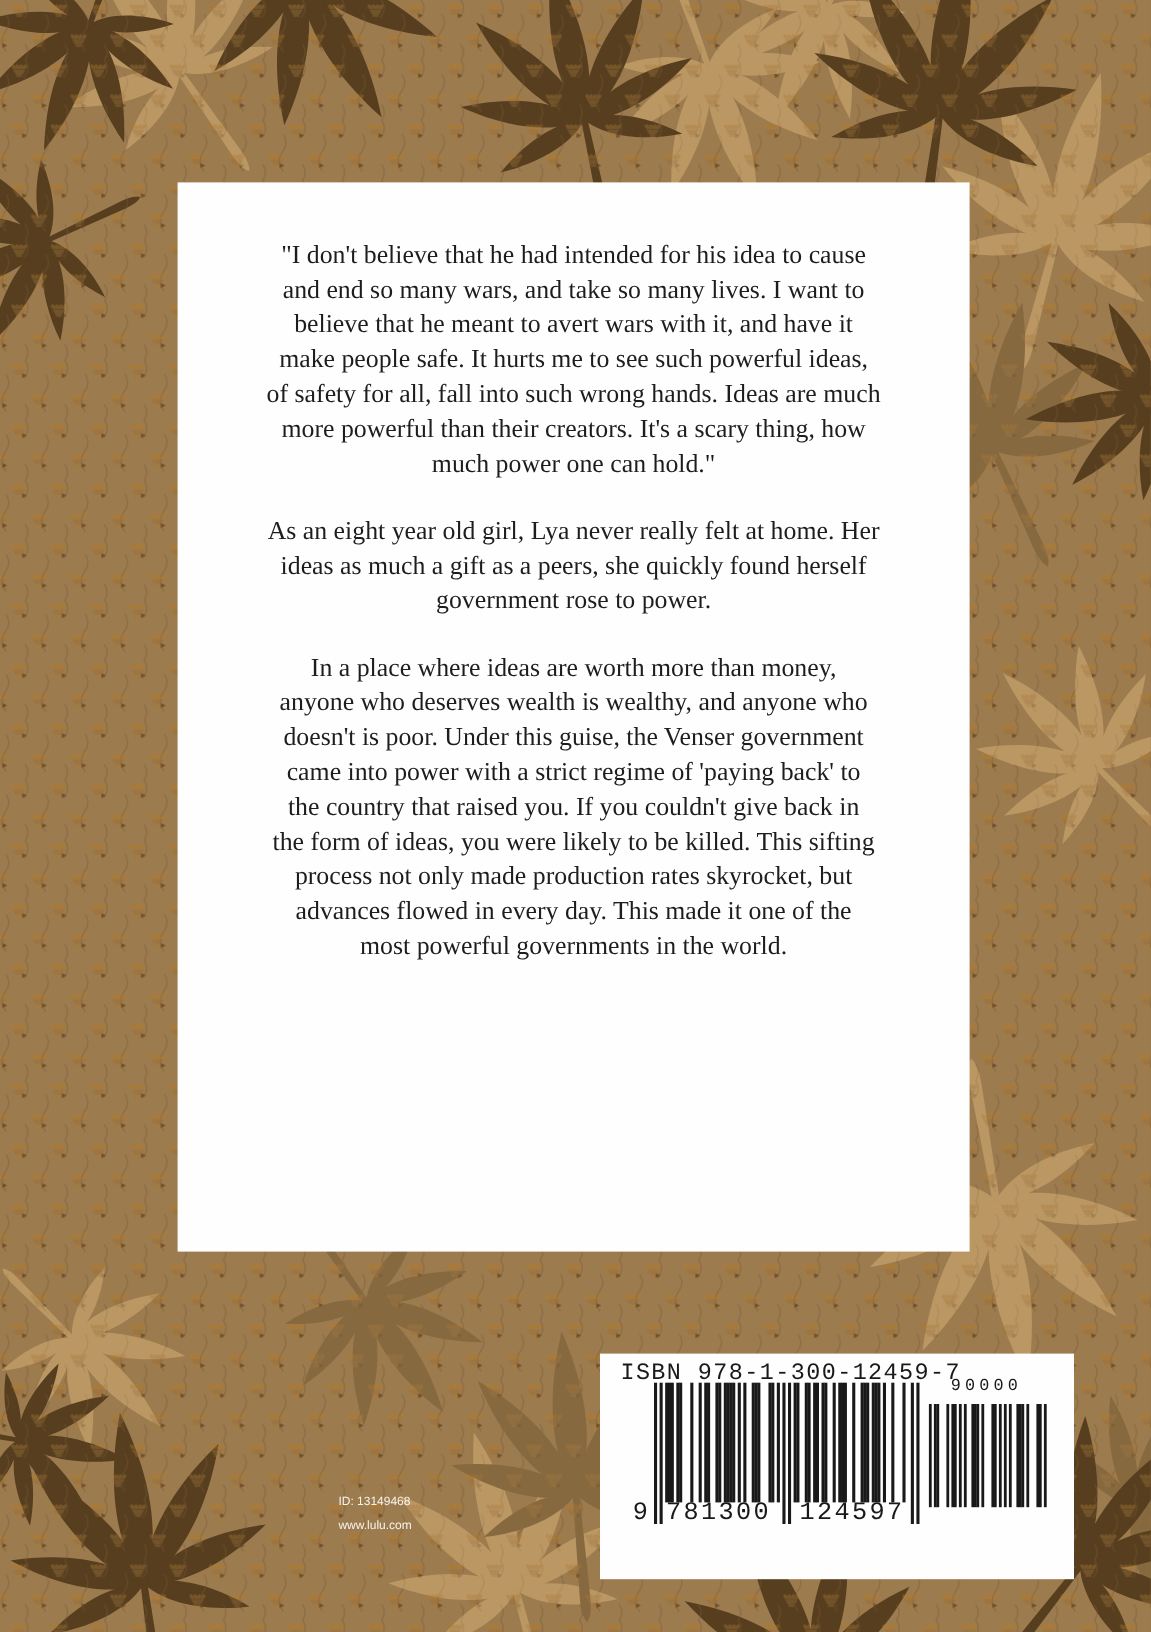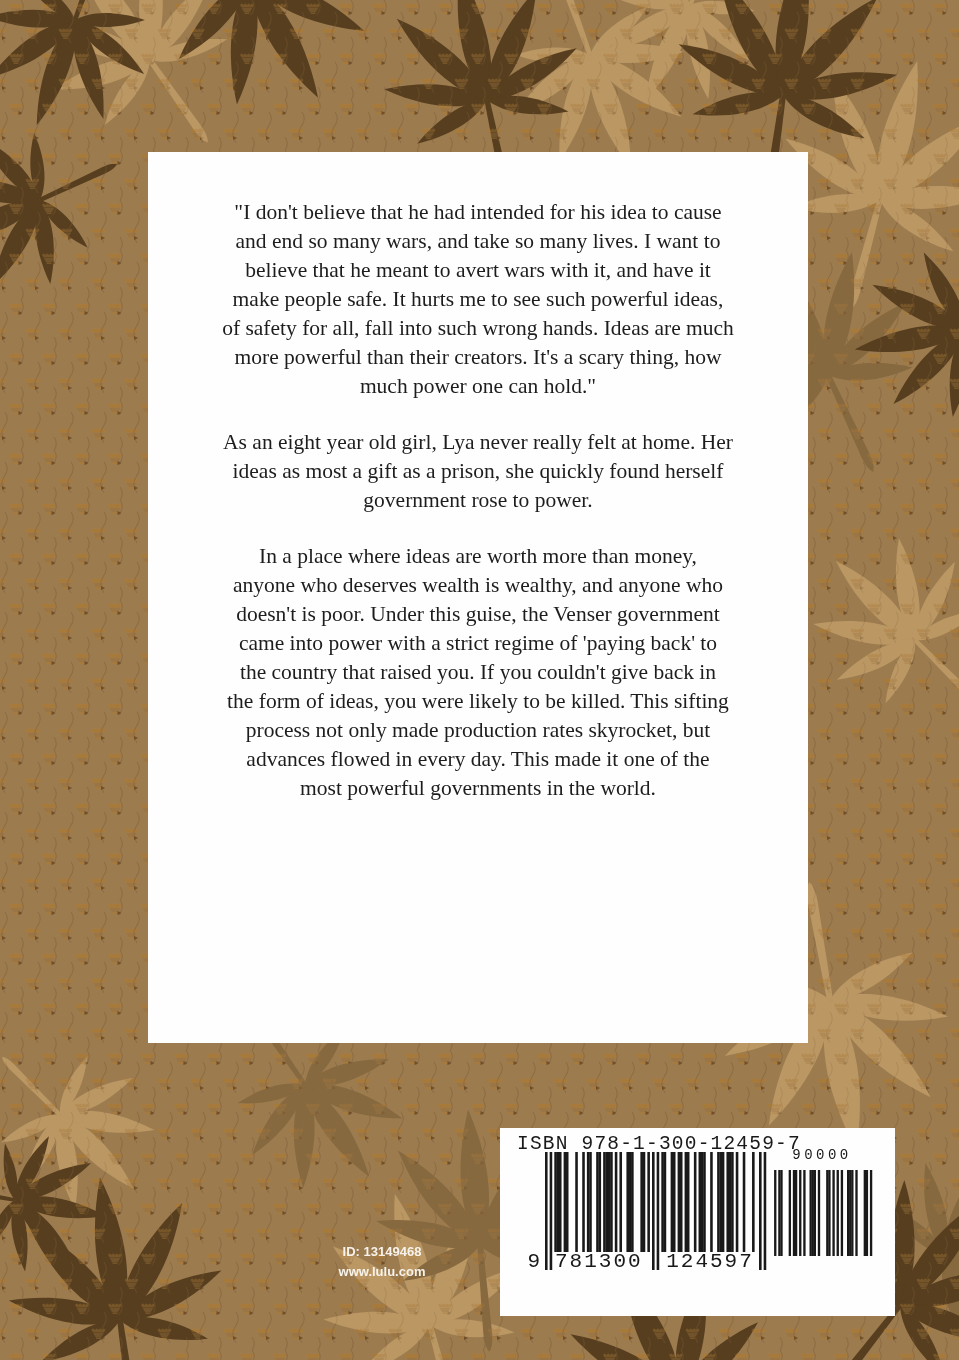--- a/index.html
+++ b/index.html
@@ -24,23 +24,23 @@
     background:var(--panel-bg,#ffffff);
   }
   .paras{padding-top:46px;}
   .para{margin:0 0 27px 0;}
   .para .line{
     text-align:center;line-height:29px;font-size:21.5px;
     color:var(--body-text,#1d1d1d);white-space:nowrap;
   }
 
   .publisher{
-    position:absolute;left:282px;top:1242px;width:200px;text-align:center;
-    font-family:"Liberation Sans", sans-serif;font-weight:bold;
-    font-size:13px;line-height:19.5px;color:var(--publisher-text,#f7f3ec);
+    position:absolute;left:282px;top:1242px;width:200px;text-align:left;
+    font-family:"Liberation Sans", sans-serif;font-weight:normal;
+    font-size:10px;line-height:19.5px;color:var(--publisher-text,#f7f3ec);
   }
 
   .barcode-box{
     position:absolute;left:500px;top:1128px;width:395px;height:188px;
     background:var(--panel-bg,#ffffff);
     font-family:"Liberation Mono", monospace;color:var(--barcode-ink,#191919);
   }
   .isbn-label{
     position:absolute;left:17px;top:5px;font-size:19.5px;letter-spacing:1.2px;
     white-space:nowrap;
@@ -143,21 +143,21 @@
           <div class="line">"I don't believe that he had intended for his idea to cause</div>
           <div class="line">and end so many wars, and take so many lives. I want to</div>
           <div class="line">believe that he meant to avert wars with it, and have it</div>
           <div class="line">make people safe. It hurts me to see such powerful ideas,</div>
           <div class="line">of safety for all, fall into such wrong hands. Ideas are much</div>
           <div class="line">more powerful than their creators. It's a scary thing, how</div>
           <div class="line">much power one can hold."</div>
         </div>
         <div class="para">
           <div class="line">As an eight year old girl, Lya never really felt at home. Her</div>
-          <div class="line">ideas as most a gift as a prison, she quickly found herself</div>
+          <div class="line">ideas as much a gift as a peers, she quickly found herself</div>
           <div class="line">government rose to power.</div>
         </div>
         <div class="para">
           <div class="line">In a place where ideas are worth more than money,</div>
           <div class="line">anyone who deserves wealth is wealthy, and anyone who</div>
           <div class="line">doesn't is poor. Under this guise, the Venser government</div>
           <div class="line">came into power with a strict regime of 'paying back' to</div>
           <div class="line">the country that raised you. If you couldn't give back in</div>
           <div class="line">the form of ideas, you were likely to be killed. This sifting</div>
           <div class="line">process not only made production rates skyrocket, but</div>

